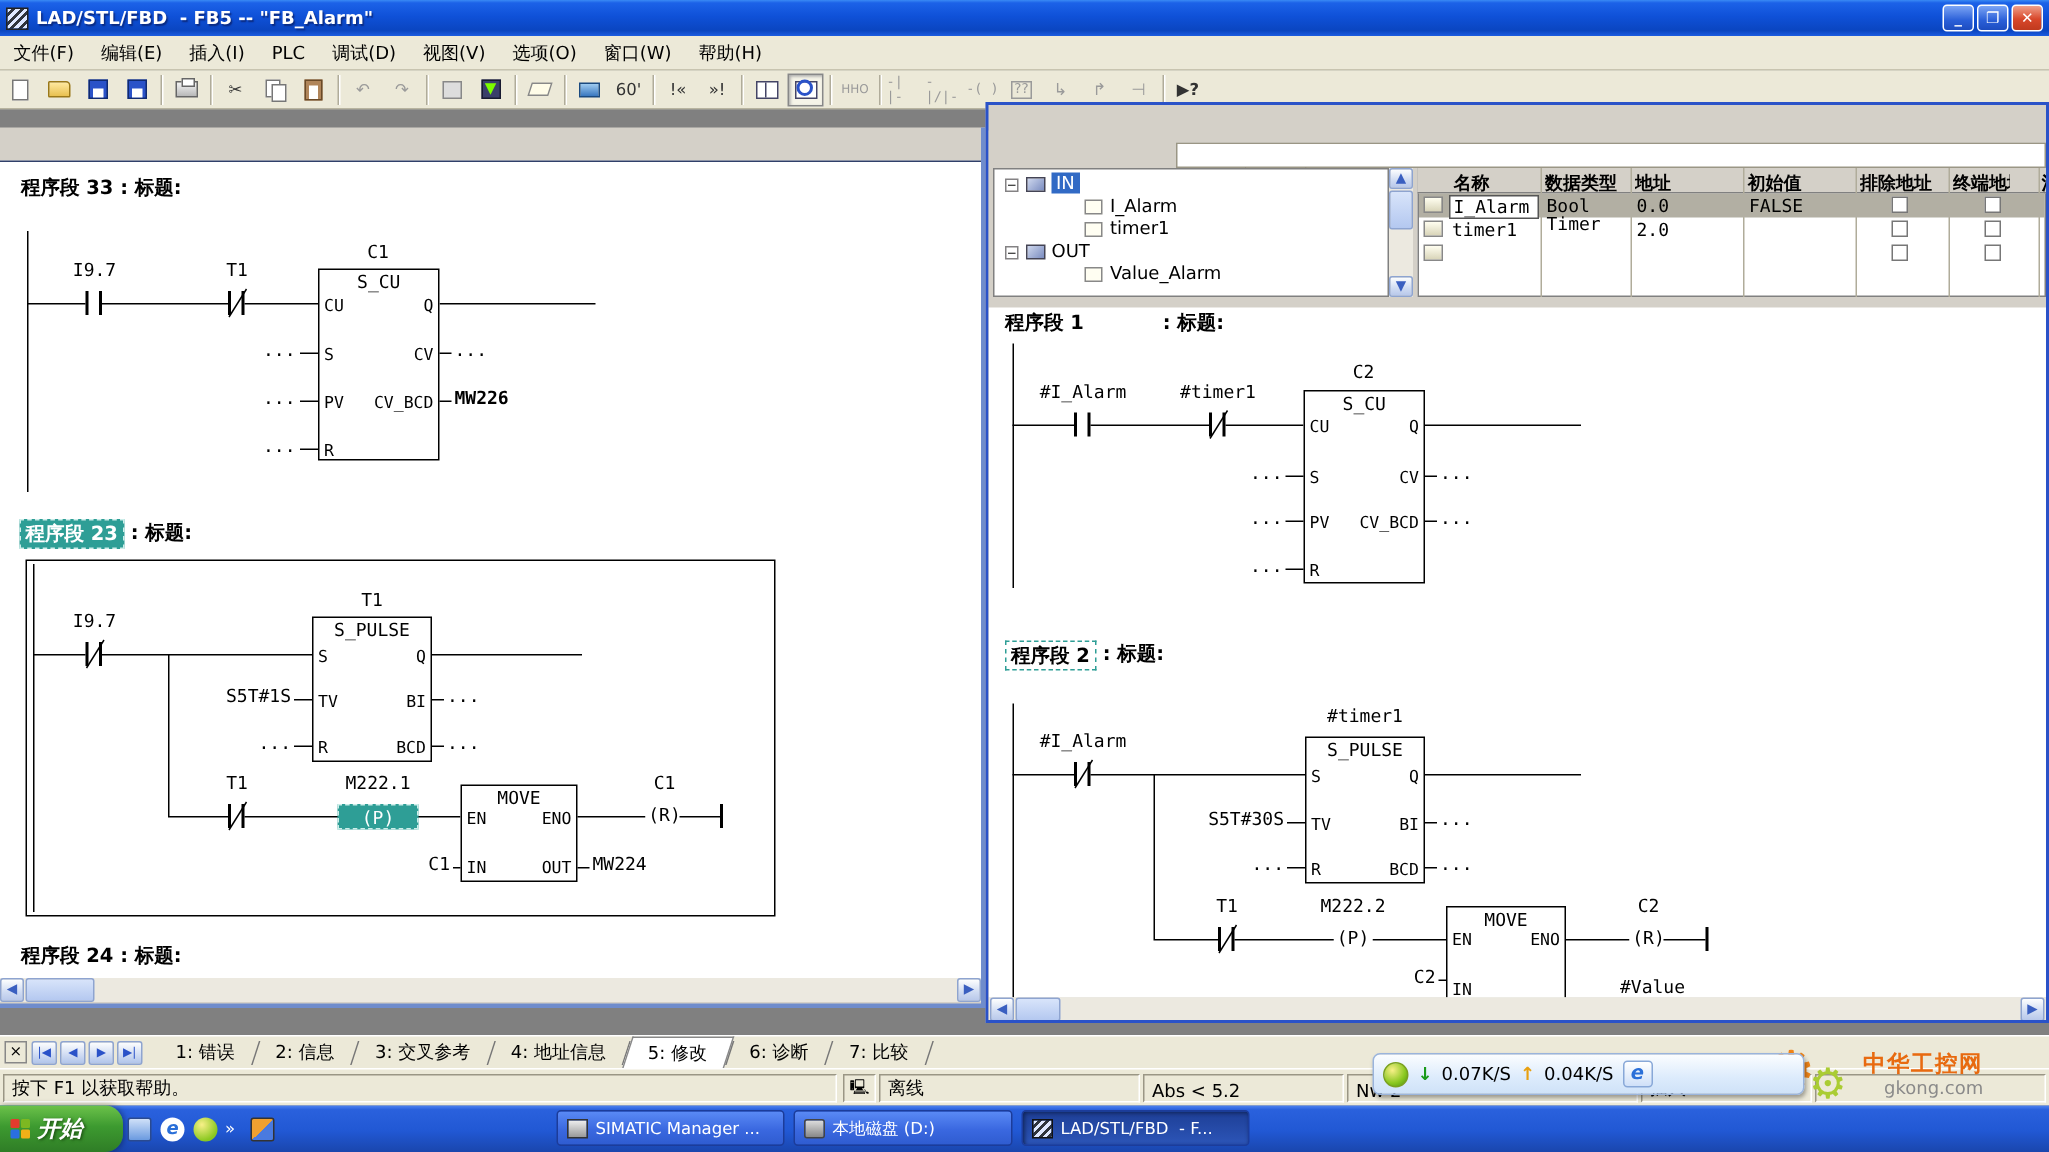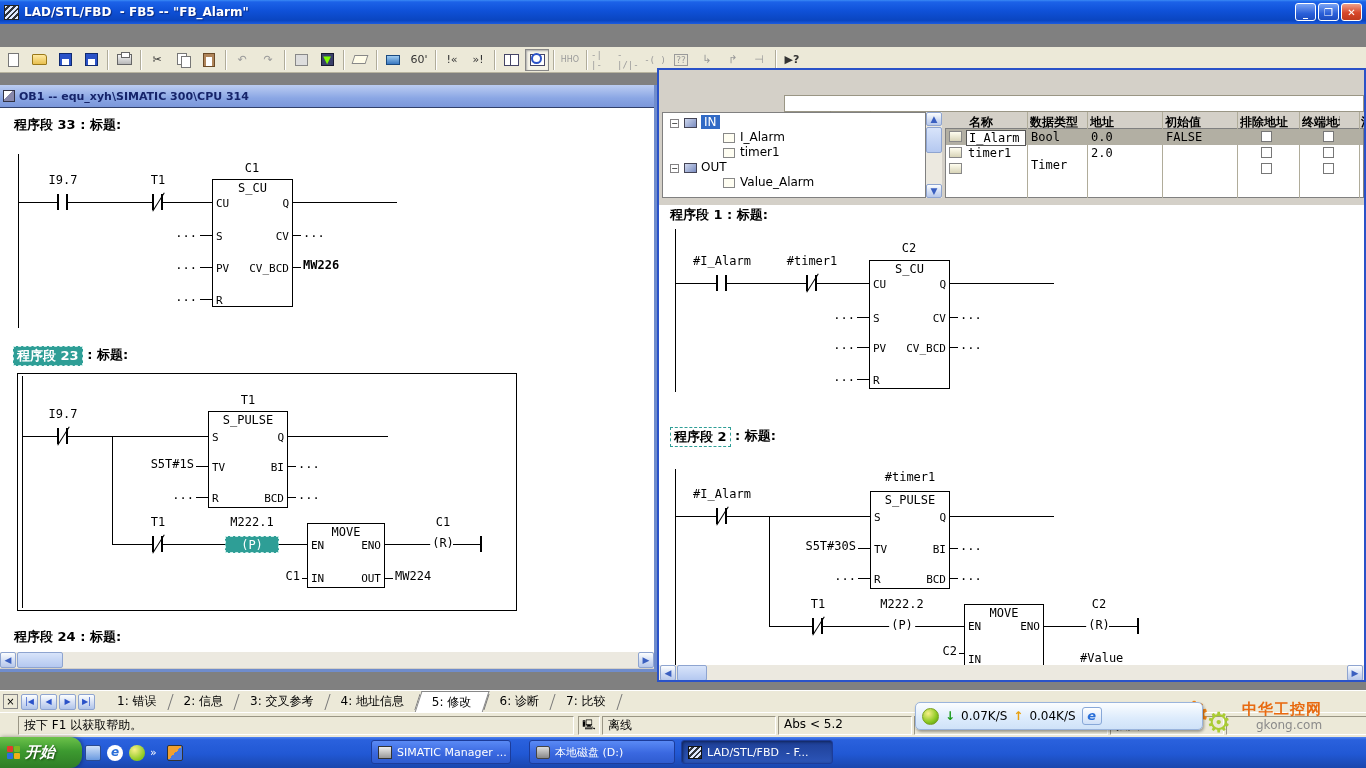--- a/index.html
+++ b/index.html
@@ -97,21 +97,21 @@
   .tabclose { width:15px; height:15px; margin:0 2px 0 3px; border:1px solid #888; background:#ece9d8; font-size:10px; line-height:13px; text-align:center; }
   .tabnav { width:17px; height:16px; margin:0 1px; border:1px solid #8ea4d0; border-radius:2px;
     background:linear-gradient(180deg,#fdfefe,#cfdbf2 60%,#b0c4ea); color:#2a52c8; font-size:8px; display:flex; align-items:center; justify-content:center; }
   .tab { padding:2px 13px; position:relative; color:#000; }
   .tab.active { background:#fff; border:1px solid #888; border-bottom:none; transform:skewX(-18deg); }
   .tab.active > span { display:inline-block; transform:skewX(18deg); }
   .tabdiv { width:1px; height:16px; background:#777; transform:skewX(-18deg); }
 
   #statusbar { left:0; top:712px; width:1366px; height:25px; background:#ece9d8; border-top:1px solid #fff; font-size:12px; }
   .sseg { position:absolute; top:3px; height:19px; border:1px solid; border-color:#9a9685 #fff #fff #9a9685; background:#ece9d8;
-    display:flex; align-items:flex-start; padding:0 5px; white-space:pre; overflow:hidden;margin-left:16px; }
+    display:flex; align-items:flex-end; padding:0 5px; white-space:pre; overflow:hidden; }
 
   #speedwidget { left:915px; top:702px; width:288px; height:28px; border-radius:5px; border:1px solid #9ab4dc;
     background:linear-gradient(180deg,#fbfdff,#dcebfc 60%,#cfe2f8); box-shadow:1px 2px 3px rgba(0,0,0,.35);
     display:flex; align-items:center; gap:6px; padding:0 6px; font-size:12px; z-index:60; }
   .spball { width:17px; height:17px; border-radius:50%; background:radial-gradient(circle at 35% 30%,#f8f088,#8ac820 60%,#4a9010); border:1px solid #7aa020; }
   .iebtn { width:20px; height:18px; border-radius:3px; border:1px solid #88a8d8; background:linear-gradient(#fff,#cfe0f8);
     color:#2a6fd8; font-weight:bold; font-style:italic; font-size:13px; text-align:center; line-height:16px; }
 
   #watermark { left:1178px; top:692px; width:188px; height:52px; z-index:55; pointer-events:none; }
   .gear { position:absolute; font-weight:bold; }
@@ -142,20 +142,31 @@
   <div class="abs" id="titlebar">
     <span class="app-icon"></span>
     <span class="title">LAD/STL/FBD  - FB5 -- "FB_Alarm"</span>
     <span class="winbtns">
       <span class="wbtn">_</span>
       <span class="wbtn">❐</span>
       <span class="wbtn close">✕</span>
     </span>
   </div>
 
+  <div class="abs" id="menubar">
+    <span>文件(F)</span>
+    <span>编辑(E)</span>
+    <span>插入(I)</span>
+    <span>PLC</span>
+    <span>调试(D)</span>
+    <span>视图(V)</span>
+    <span>选项(O)</span>
+    <span>窗口(W)</span>
+    <span>帮助(H)</span>
+  </div>
 
   <div class="abs" id="toolbar">
     <span class="tbtn">
         <span class="i-page"></span>
       </span>
     <span class="tbtn">
         <span class="i-folder"></span>
       </span>
     <span class="tbtn">
         <span class="i-disk"></span>
@@ -244,24 +255,20 @@
       </span>
     <span class="tsep"></span>
     <span class="tbtn">
         <b>▶<span>?</span></b>
       </span>
   </div>
 
   <div class="abs" id="mdi"></div>
 
   <div class="mdiwin" style="left:0;top:85px;width:657px;height:587px;border-right:3px solid #6f8ccc;border-bottom:3px solid #6f8ccc;">
-    <div class="mdititle" style="height:22px;background:linear-gradient(180deg,#bccdf2,#8aa6e4 60%,#7b97da);color:#16246a;">
-      <span class="wicon"></span>
-      <span>OB1 -- equ_xyh\SIMATIC 300\CPU 314</span>
-    </div>
     <div class="abs" style="left:0;top:22px;width:654px;height:545px;background:#fff;border-top:1px solid #30406a;overflow:hidden;">
 
       <div class="nethdr" style="left:14px;top:8px;">
         <span>程序段 33</span><span> : 标题:</span>
       </div>
       <div class="wv" style="left:18px;top:46px;height:174px;"></div>
       <div class="wh" style="left:18px;top:94px;width:194px;"></div>
       <div class="wh" style="left:293px;top:94px;width:104px;"></div>
       <div class="lbl" style="left:63px;top:66px;">I9.7</div>
       <div class="contact" style="left:57px;top:86px;"></div>
@@ -407,33 +414,33 @@
     <span class="rowicon" style="left:290px;top:61px;"></span>
     <div class="dcell" style="left:307px;top:60px;width:60px;background:#fff;border:1px solid #555;padding-left:2px;">I_Alarm</div>
     <div class="dcell" style="left:372px;top:60px;">Bool</div>
     <div class="dcell" style="left:432px;top:60px;">0.0</div>
     <div class="dcell" style="left:507px;top:60px;">FALSE</div>
     <span class="chk" style="left:602px;top:61px;"></span>
     <span class="chk" style="left:664px;top:61px;"></span>
 
     <span class="rowicon" style="left:290px;top:77px;"></span>
     <div class="dcell" style="left:309px;top:76px;">timer1</div>
-    <div class="dcell" style="left:372px;top:88px;">Timer</div>
+    <div class="dcell" style="left:372px;top:72px;">Timer</div>
     <div class="dcell" style="left:432px;top:76px;">2.0</div>
     <span class="chk" style="left:602px;top:77px;"></span>
     <span class="chk" style="left:664px;top:77px;"></span>
 
     <span class="rowicon" style="left:290px;top:93px;"></span>
     <span class="chk" style="left:602px;top:93px;"></span>
     <span class="chk" style="left:664px;top:93px;"></span>
 
     <div class="abs" style="left:0;top:128px;width:705px;height:7px;background:#d4d0c8;"></div>
     <div class="abs" style="left:0;top:135px;width:705px;height:460px;background:#fff;overflow:hidden;">
 
-      <div class="nethdr" style="left:11px;top:1px;">
+      <div class="nethdr" style="left:11px;top:1px;gap:48px;">
         <span>程序段 1</span><span> : 标题:</span>
       </div>
       <div class="wv" style="left:16px;top:24px;height:163px;"></div>
       <div class="wh" style="left:16px;top:78px;width:194px;"></div>
       <div class="wh" style="left:291px;top:78px;width:104px;"></div>
       <div class="lbl" style="left:63px;top:50px;">#I_Alarm</div>
       <div class="contact" style="left:57px;top:70px;"></div>
       <div class="lbl" style="left:153px;top:50px;">#timer1</div>
       <div class="contact" style="left:147px;top:70px;">
           <span class="sl"></span>
@@ -577,21 +584,21 @@
           <i style="background:#f0b018"></i>
       </span>
       <span>开始</span>
     </span>
     <span class="qlicon" style="background:linear-gradient(#cfe0f8,#6a9ae0);border:1px solid #2a4a90;"></span>
     <span class="qlicon" style="background:#fff;border-radius:50%;color:#2a6fd8;font-weight:bold;font-style:italic;font-size:12px;text-align:center;line-height:15px;">e</span>
     <span class="qlicon" style="background:radial-gradient(circle at 35% 30%,#f8f088,#8ac820 70%);border-radius:50%;"></span>
     <span style="color:#fff;font-size:11px;margin:0 2px;">»</span>
     <span class="qlicon" style="background:linear-gradient(135deg,#f0a030 50%,#4a7ae0 50%);border:1px solid #333;margin-left:8px;"></span>
 
-    <span class="taskbtn" style="left:368px;width:140px;">
+    <span class="taskbtn" style="left:368px;width:152px;">
       <span class="tico" style="background:linear-gradient(#eee,#999);border:1px solid #333;"></span>
       <span>SIMATIC Manager ...</span>
     </span>
     <span class="taskbtn" style="left:526px;width:146px;">
       <span class="tico" style="background:linear-gradient(#ddd,#888);border:1px solid #444;border-radius:2px;"></span>
       <span>本地磁盘 (D:)</span>
     </span>
     <span class="taskbtn active" style="left:678px;width:152px;">
       <span class="tico" style="background:repeating-linear-gradient(135deg,#dfe8ff 0 2px,#30343c 2px 4px);border:1px solid #111;"></span>
       <span>LAD/STL/FBD  - F...</span>

